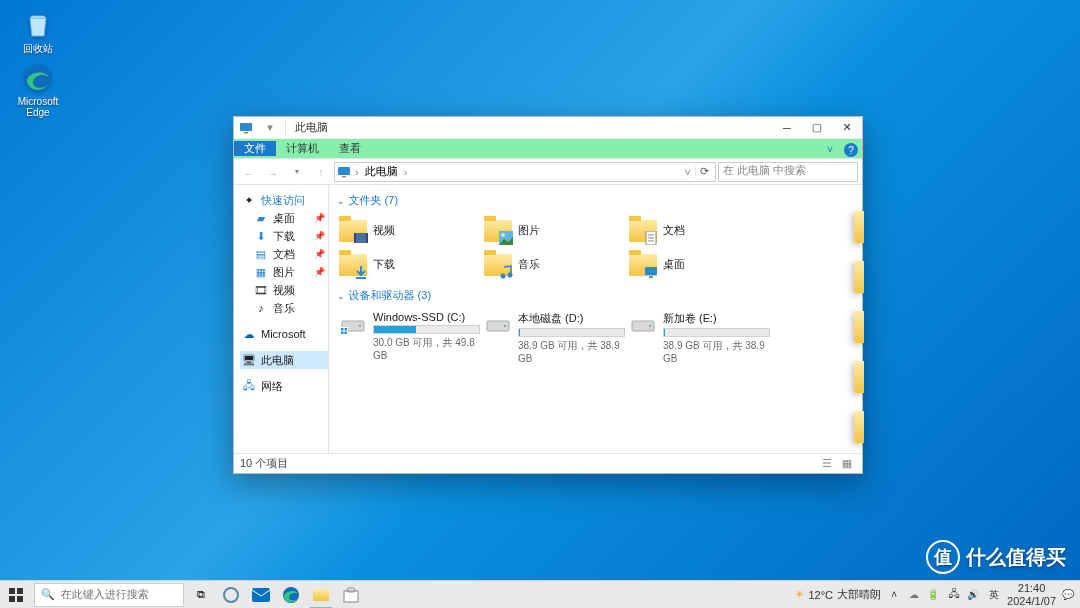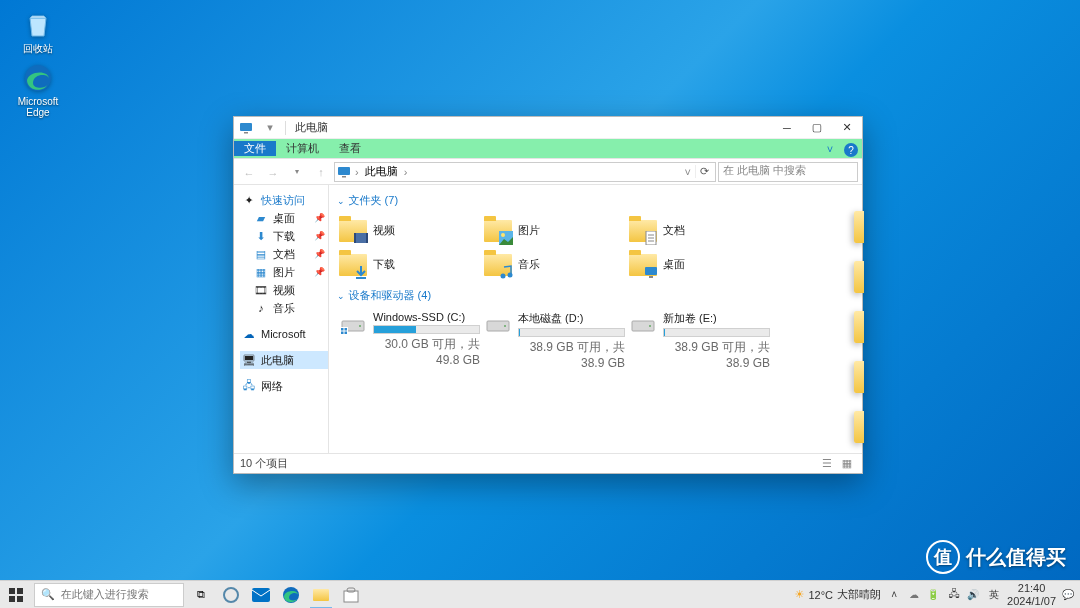--- a/index.html
+++ b/index.html
@@ -50,21 +50,21 @@
 .folder-item .ov{position:absolute;right:-2px;bottom:-2px;width:16px;height:16px;display:flex;align-items:center;justify-content:center;}
 .folder-item .flbl{color:#222;}
 
 .drive-grid{display:flex;flex-wrap:wrap;gap:6px 0;}
 .drive-item{width:145px;display:flex;gap:6px;padding:2px;}
 .drive-item .dico{width:28px;height:28px;display:flex;align-items:center;justify-content:center;}
 .drive-body{display:flex;flex-direction:column;gap:2px;flex:1;min-width:0;}
 .dname{color:#222;white-space:nowrap;overflow:hidden;text-overflow:ellipsis;}
 .bar{height:9px;background:#eaeaea;border:1px solid #d0d0d0;position:relative;}
 .bar .used{position:absolute;left:0;top:0;height:100%;background:#26a0da;}
-.ddet{color:#6a6a6a;font-size:12px;text-align:right;}
+.ddet{color:#6a6a6a;font-size:10px;}
 
 .status-row{height:20px;border-top:1px solid #e4e4e4;display:flex;align-items:center;padding:0 6px;color:#444;}
 .status-row .vbtn{width:18px;height:16px;display:flex;align-items:center;justify-content:center;color:#888;margin-left:2px;}
 .status-row .spacer{flex:1;}
 
 .peek-cards{position:absolute;right:216px;top:211px;display:flex;flex-direction:column;gap:18px;}
 .peek-card{width:10px;height:32px;background:linear-gradient(#ffe9a6,#f4c542);border-radius:2px 0 0 2px;box-shadow:-2px 2px 6px rgba(0,0,0,.25);}
 
 .taskbar{position:absolute;left:0;bottom:0;height:28px;width:100%;background:#e9e9e9;display:flex;align-items:center;padding:0;border-top:1px solid #d0d0d0;}
 .tb-start{width:32px;height:28px;display:flex;align-items:center;justify-content:center;}
@@ -276,21 +276,21 @@
                   <rect x="1" y="2" width="12" height="8" rx="1" fill="#2d89cf"></rect>
                   <rect x="5" y="11" width="4" height="2" fill="#888"></rect>
                 </svg>
               </div>
             </div>
             <div class="flbl">桌面</div>
           </div>
         </div>
       <div class="group-head" style="margin-top:8px">
           <span class="caret">⌄</span>
-          <span>设备和驱动器 (4)</span>
+          <span>设备和驱动器 (3)</span>
         </div>
       <div class="drive-grid" id="drive-grid">
           <div class="drive-item">
             <div class="dico">
               <svg width="26" height="20" viewBox="0 0 26 20">
                 <rect x="2" y="6" width="22" height="10" rx="1" fill="#d8d8d8" stroke="#aaa"></rect>
                 <circle cx="20" cy="11" r="1" fill="#6a6"></circle>
                 <rect x="0" y="12" width="8" height="8" fill="#fff"></rect>
                 <rect x="1" y="13" width="2.5" height="2.5" fill="#2d89cf"></rect>
                 <rect x="4.5" y="13" width="2.5" height="2.5" fill="#2d89cf"></rect>

